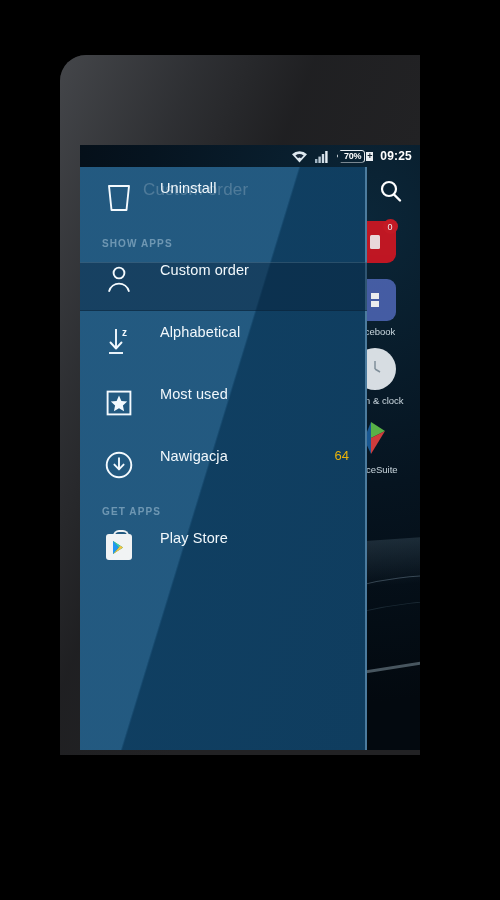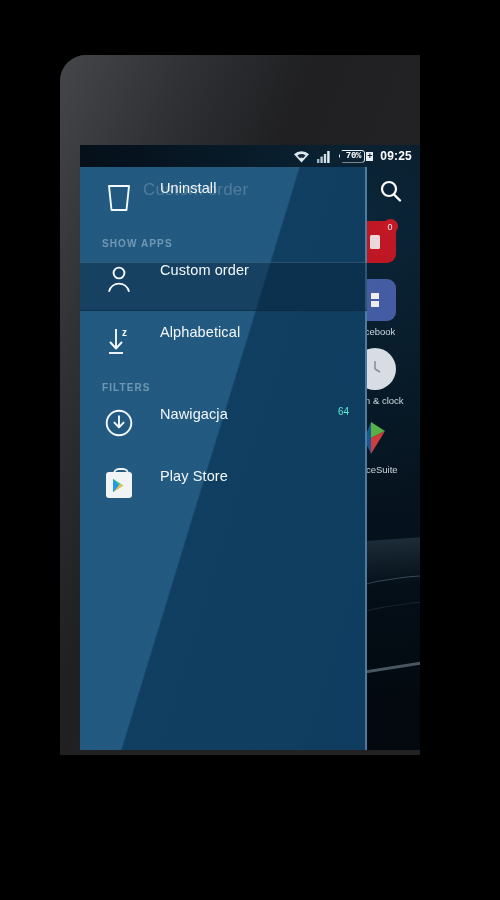--- a/index.html
+++ b/index.html
@@ -48,21 +48,21 @@
   
   .statusbar{ position:absolute; left:0; top:0; width:340px; height:22px;
     display:flex; align-items:center; justify-content:flex-end;
     padding-right:8px; gap:7px; z-index:40; }
   .sb-ico{ display:block; }
   .battery{ display:flex; align-items:center; }
   .batt-body{ position:relative; height:13px; padding:0 3px 0 6px;
     border:1.6px solid #e9eef2; border-radius:3px;
     display:flex; align-items:center;
     clip-path: polygon(14% 0,100% 0,100% 100%,14% 100%, 0 50%); }
-  .batt-txt{ font-size:9px; font-weight:bold; color:#fff; letter-spacing:-.2px; line-height:1;font-family:Liberation Mono, monospace;}
+  .batt-txt{ font-size:9px; font-weight:bold; color:#fff; letter-spacing:-.2px; line-height:1;}
   .batt-cap{ width:7px; height:9px; margin-left:1px; background:#e9eef2;
     display:flex; align-items:center; justify-content:center; color:#11222f;
     font-size:9px; font-weight:bold; line-height:1; }
   .clock{ font-size:12px; font-weight:bold; color:#fff; letter-spacing:.2px; }
 
   
   .drawer{ position:absolute; left:0; top:22px; width:340px; height:583px; z-index:10; }
   .drawer-head{ position:absolute; left:0; top:0; width:340px; height:48px; }
   .drawer-title{ position:absolute; left:20px; top:12px; font-size:17px;
     color:rgba(255,255,255,.22); letter-spacing:.2px; }
@@ -108,21 +108,21 @@
   .ghost-title{ position:absolute; left:63px; top:13px; font-size:17px;
     color:rgba(255,255,255,.20); letter-spacing:.2px; z-index:1; }
 
   .menu{ position:absolute; left:0; top:0; width:287px; z-index:2; }
   .row{ position:relative; display:flex; height:49px; padding-left:22px;margin-top:13px; }
   .row.sel{ background:rgba(6,32,56,.42); box-shadow:inset 0 1px 0 rgba(180,215,240,.18),
     inset 0 -1px 0 rgba(10,35,58,.5); }
   .row-ic{ width:34px; height:34px; display:flex; align-items:center; justify-content:center;
     flex:0 0 34px; }
   .row-lb{ margin-left:24px; font-size:14.5px; color:#f2f8fc; letter-spacing:.1px; }
-  .row-ct{ position:absolute; right:0px; font-size:10px; color:#5eead4; }
+  .row-ct{ position:absolute; right:0px; font-size:13px; color:#eab308; }
 
   .sec{ font-size:10px; font-weight:bold; letter-spacing:1.1px;
     color:rgba(215,235,248,.42); padding:9px 0 0 22px; }
 
   
   .ps-ic{ width:26px; height:26px; background:#f1f3f4; border-radius:3px;
     position:relative; display:flex; align-items:center; justify-content:center; }
   .ps-ic::before{ content:""; position:absolute; top:-4px; left:7px; width:12px; height:6px;
     border:2px solid #f1f3f4; border-bottom:none; border-radius:6px 6px 0 0; }
   .wn-ic{ width:26px; height:26px; border-radius:50%; background:#f4f6f7;
@@ -306,32 +306,41 @@
       <span class="row-ic">
               <svg width="26" height="30" viewBox="0 0 26 30">
                 <line x1="10" y1="3" x2="10" y2="22" stroke="#f4fafe" stroke-width="1.9"></line>
                 <path d="M4.5 16.5 L10 22.5 L15.5 16.5" fill="none" stroke="#f4fafe" stroke-width="1.9" stroke-linecap="round" stroke-linejoin="round"></path>
                 <line x1="3" y1="27" x2="17" y2="27" stroke="#f4fafe" stroke-width="1.9"></line>
                 <text x="16" y="10" font-size="10" font-weight="bold" fill="#f4fafe" font-family="sans-serif">z</text>
               </svg>
             </span>
       <span class="row-lb">Alphabetical</span>
     </div>
-          <div class="sec">FILTERS</div>
+          <div class="row ">
+      <span class="row-ic">
+              <svg width="26" height="28" viewBox="0 0 26 28">
+                <rect x="1.6" y="2.6" width="22.8" height="22.8" fill="none" stroke="#f4fafe" stroke-width="1.9"></rect>
+                <path d="M13 6.6 L15.4 12 L21.2 12.6 L16.9 16.5 L18.1 22.2 L13 19.2 L7.9 22.2 L9.1 16.5 L4.8 12.6 L10.6 12 Z" fill="#f4fafe"></path>
+              </svg>
+            </span>
+      <span class="row-lb">Most used</span>
+    </div>
           <div class="row ">
       <span class="row-ic">
               <svg width="28" height="28" viewBox="0 0 28 28">
                 <circle cx="14" cy="14" r="12.3" fill="none" stroke="#f4fafe" stroke-width="1.9"></circle>
                 <line x1="14" y1="6.5" x2="14" y2="18" stroke="#f4fafe" stroke-width="1.9"></line>
                 <path d="M9.4 13.6 L14 18.4 L18.6 13.6" fill="none" stroke="#f4fafe" stroke-width="1.9" stroke-linecap="round" stroke-linejoin="round"></path>
               </svg>
             </span>
       <span class="row-lb">Nawigacja</span>
             <span class="row-ct" style="right:18px">64</span>
     </div>
+          <div class="sec">GET APPS</div>
           <div class="row ">
       <span class="row-ic">
               <div class="ps-ic">
                 <svg width="14" height="15" viewBox="0 0 14 15">
                   <path d="M1 1 L11 7.5 L1 14 Z" fill="#2ba24c"></path>
                   <path d="M1 1 L7 7.5 L1 14 Z" fill="#1b9ae0" opacity=".0"></path>
                   <path d="M1 1 L11 7.5 L8.3 9.3 L1 1 Z" fill="#3bccb0"></path>
                   <path d="M1 14 L11 7.5 L8.3 5.7 L1 14 Z" fill="#f5c242"></path>
                   <path d="M1 1 L1 14 L6.6 7.5 Z" fill="#2196f3"></path>
                 </svg>

